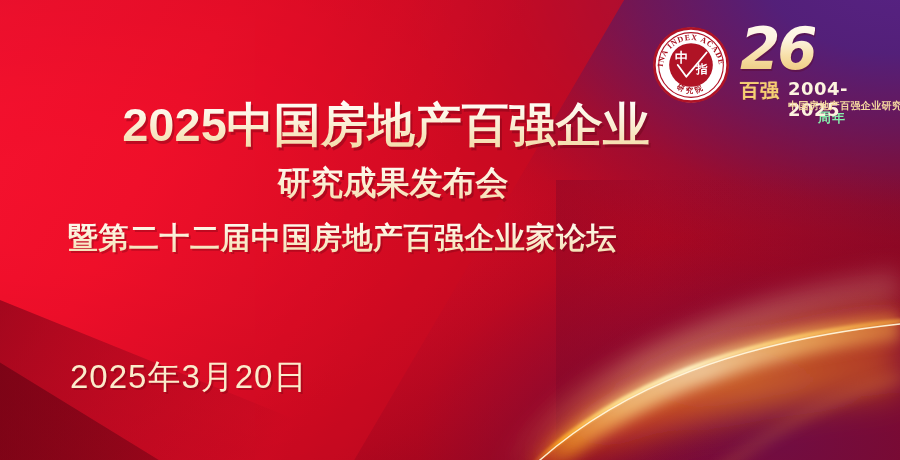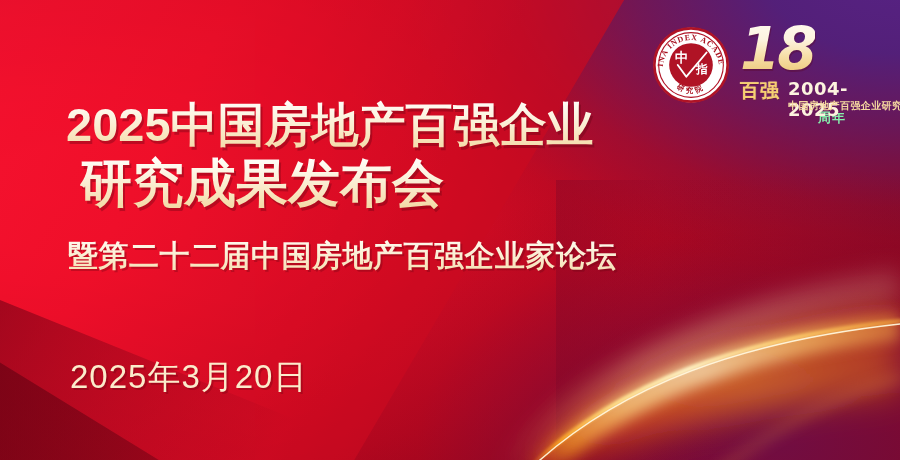--- a/index.html
+++ b/index.html
@@ -107,25 +107,26 @@
 
   
   .titles{position:absolute;left:66px;top:96px;width:640px;}
   .t-line{
     font-weight:bold;
     white-space:nowrap;
     background:linear-gradient(180deg,#ffffff 0%,#fdf6e6 30%,#f9e7c4 64%,#f2d79f 100%);
     -webkit-background-clip:text;background-clip:text;
     color:transparent;-webkit-text-fill-color:transparent;
     filter:drop-shadow(2px 3px 0 rgba(95,3,18,.34));
+    text-align:center;
   }
   .t1{font-size:47px;line-height:58px;letter-spacing:0px;}
-  .t2{font-size:52px;line-height:58px;letter-spacing:0px;margin-left:14px;}
+  .t2{font-size:33px;line-height:58px;letter-spacing:0px;margin-left:14px;}
   .t3{
-    margin-top:23px;margin-left:2px;
+    margin-top:5px;margin-left:2px;
     font-size:30px;line-height:42px;letter-spacing:.5px;font-weight:bold;
     white-space:nowrap;
     background:linear-gradient(180deg,#fffdf7 0%,#fbf0d8 42%,#f4dcaa 100%);
     -webkit-background-clip:text;background-clip:text;
     color:transparent;-webkit-text-fill-color:transparent;
     filter:drop-shadow(2px 2px 0 rgba(95,3,18,.30));
   }
   .date{
     position:absolute;left:70px;top:332px;
     font-size:33px;line-height:44px;font-weight:400;letter-spacing:1px;
@@ -215,21 +216,21 @@
         <text font-family="'Liberation Serif','DejaVu Serif',serif" font-size="9.5" font-weight="bold" fill="#a8101f" letter-spacing="4">
           <textPath href="#arcBot" startOffset="50%" text-anchor="middle">研究院</textPath>
         </text>
         <text x="38" y="46" font-family="'Liberation Serif','DejaVu Serif',serif" font-size="17" font-weight="bold" fill="#ffffff" text-anchor="middle">中</text>
         <text x="64" y="60" font-family="'Liberation Serif','DejaVu Serif',serif" font-size="15" font-weight="bold" fill="#ffffff" text-anchor="middle">指</text>
         <path d="M 33 50 L 44 65 L 70 34" fill="none" stroke="#ffffff" stroke-width="2.4" stroke-linecap="round" stroke-linejoin="round"></path>
       </svg>
     </div>
 
     <div class="anniv">
-      <div class="num">18</div>
+      <div class="num">26</div>
       <div class="zn">周年</div>
       <div class="bq">百强</div>
       <div class="years">2004-2025</div>
       <div class="sub">中国房地产百强企业研究</div>
     </div>
   </div>
 
   <div class="titles">
     <div class="t-line t1">2025中国房地产百强企业</div>
     <div class="t-line t2">研究成果发布会</div>

